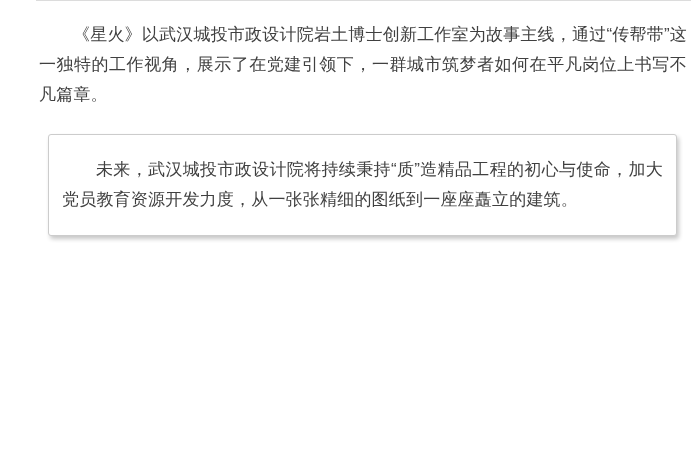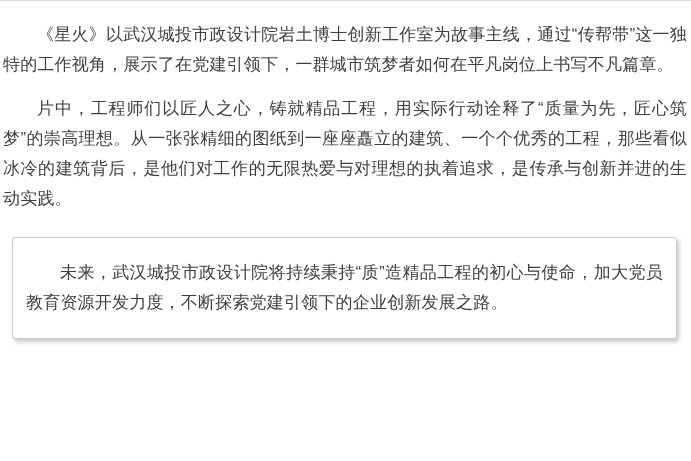--- a/index.html
+++ b/index.html
@@ -11,20 +11,21 @@
     width: 691px;
     height: 461px;
     overflow: hidden;
     font-family: "Liberation Sans", "DejaVu Sans", sans-serif;
   }
   .page {
     width: 691px;
     height: 461px;
     background: #ffffff;
     box-sizing: border-box;
+    padding-left: 36px;
   }
   .top-rule {
     width: 691px;
     height: 0;
     border-top: 1px solid #dcdcdc;
   }
   .article {
     padding: 19px 4px 0 3px;
   }
   .par {
@@ -51,20 +52,19 @@
 </style>
 </head>
 <body>
 
 <div class="page">
   <div class="top-rule"></div>
 
   <div class="article">
     <p class="par">《星火》以武汉城投市政设计院岩土博士创新工作室为故事主线，通过“传帮带”这一独特的工作视角，展示了在党建引领下，一群城市筑梦者如何在平凡岗位上书写不凡篇章。</p>
 
-    <p class="par">片中，工程师们以匠人之心，铸就精品工程，用实际行动诠释了“质量为先，匠心筑梦”的崇高理想。从一张张精细的图纸到一座座矗立的建筑、一个个优秀的工程，那些看似冰冷的建筑背后，是他们对工作的无限热爱与对理想的执着追求，是传承与创新并进的生动实践。</p>
 
     <div class="callout">
 
-      <p class="par">未来，武汉城投市政设计院将持续秉持“质”造精品工程的初心与使命，加大党员教育资源开发力度，不断探索党建引领下的企业创新发展之路。</p>
+      <p class="par">未来，武汉城投市政设计院将持续秉持“质”造精品工程的初心与使命，加大党员教育资源开发力度，从一张张精细的图纸到一座座矗立的建筑。</p>
     </div>
   </div>
 </div>
 
 </body></html>

